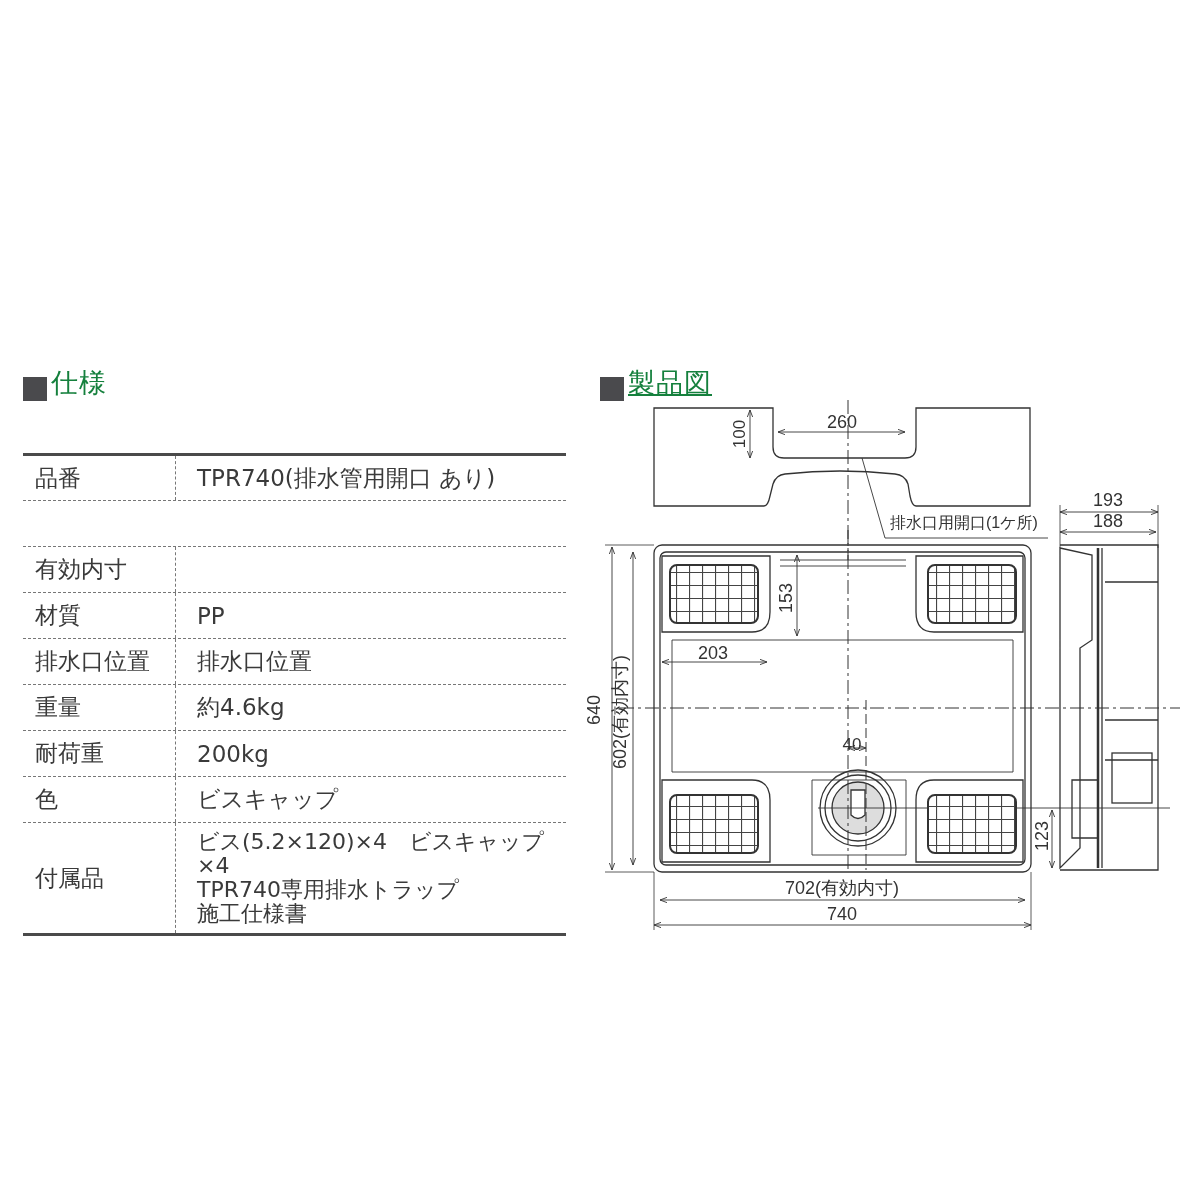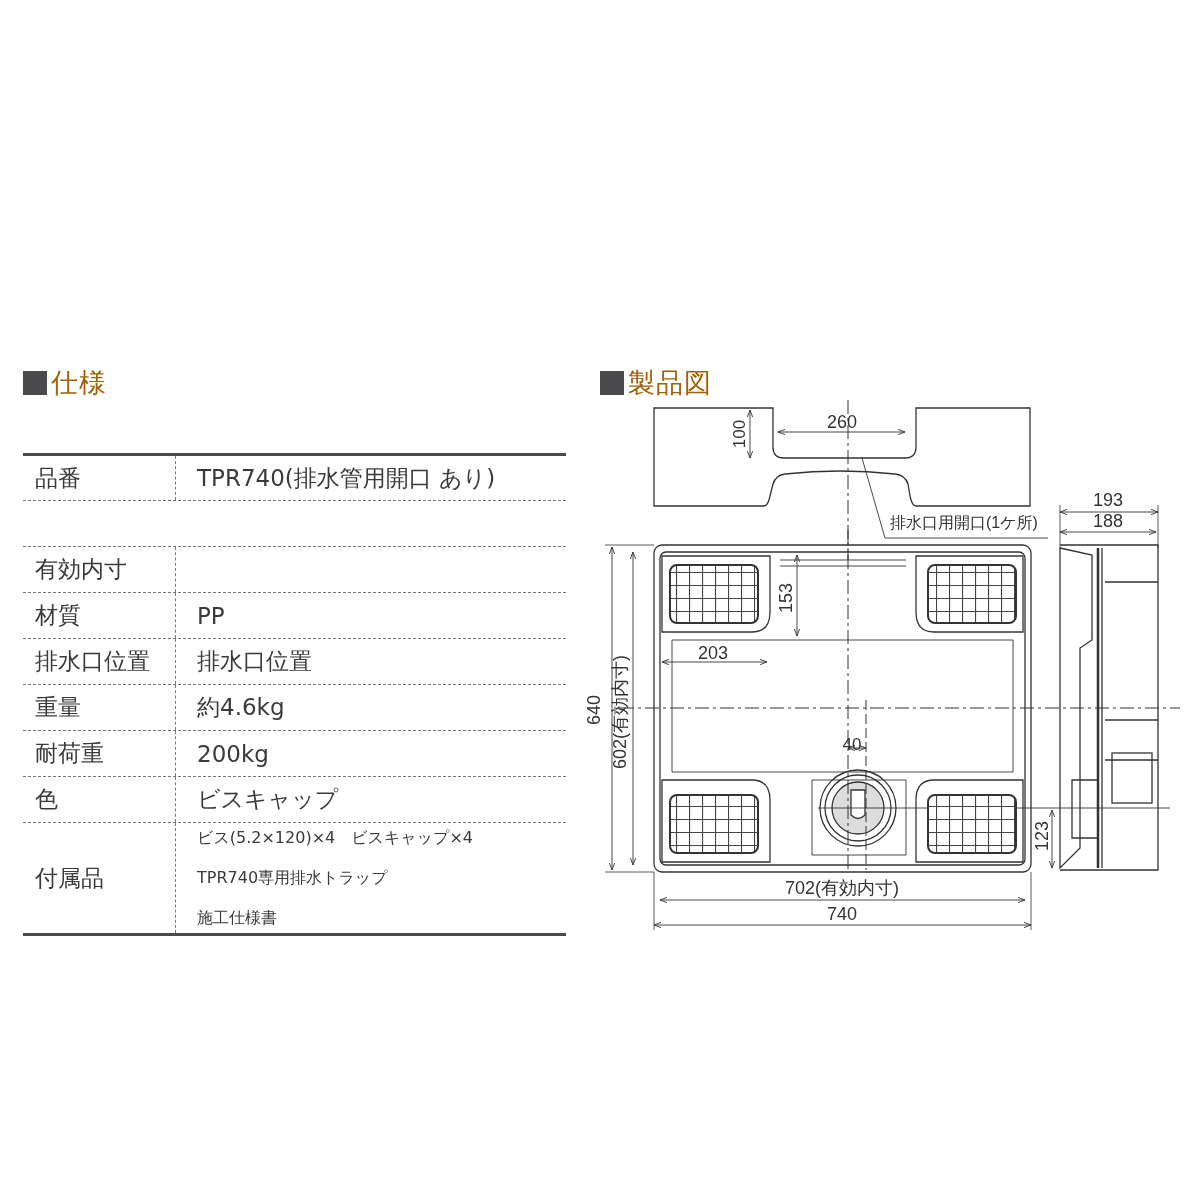--- a/index.html
+++ b/index.html
@@ -1,29 +1,29 @@
 <!DOCTYPE html>
 <html><head>
 <meta charset="utf-8">
 <style>
   html,body{margin:0;padding:0;background:#fff;}
   body{width:1191px;height:1191px;position:relative;overflow:hidden;
        font-family:"DejaVu Sans","Liberation Sans",sans-serif;color:#3a3a3a;}
-  .section-title{position:absolute;font-size:27px;color:#a16207;letter-spacing:1px;display:flex;align-items:center;}
+  .section-title{position:absolute;font-size:27px;color:#15803d;letter-spacing:1px;display:flex;align-items:flex-end;}
   .section-title .sq{display:inline-block;width:24px;height:24px;background:#4a4a4d;margin-right:4px;}
   #spec-title{left:23px;top:365px;}
-  #drawing-title{left:600px;top:365px;}
+  #drawing-title{left:600px;top:365px;text-decoration:underline;}
   .spec-table{position:absolute;left:23px;top:409px;width:543px;border-top:3px solid #4a4a4a;border-bottom:3px solid #4a4a4a;margin-top:44px;}
   .row{display:flex;border-bottom:1px dashed #777;}
   .row:last-child{border-bottom:none;}
   .cell-label{width:153px;padding-left:12px;box-sizing:border-box;font-size:23px;border-right:1px dashed #777;display:flex;align-items:center;}
   .cell-value{flex:1;padding-left:21px;font-size:23px;display:flex;flex-direction:column;justify-content:center;}
   .r1{height:44px}.r2{height:45px}.r3{height:45px}.r4{height:45px}.r5{height:45px}.r6{height:45px}.r7{height:45px}.r8{height:45px}
   .r9{height:110px}
-  .r9 .cell-value span{line-height:40px;font-size:16px;}
+  .r9 .cell-value span{line-height:24px;font-size:22px;}
   svg text{font-family:"Liberation Sans","DejaVu Sans",sans-serif;fill:#333;}
 </style>
 </head>
 <body>
 
 <div id="spec-title" class="section-title">
   <span class="sq"></span>
   <span>仕様</span>
 </div>
 

